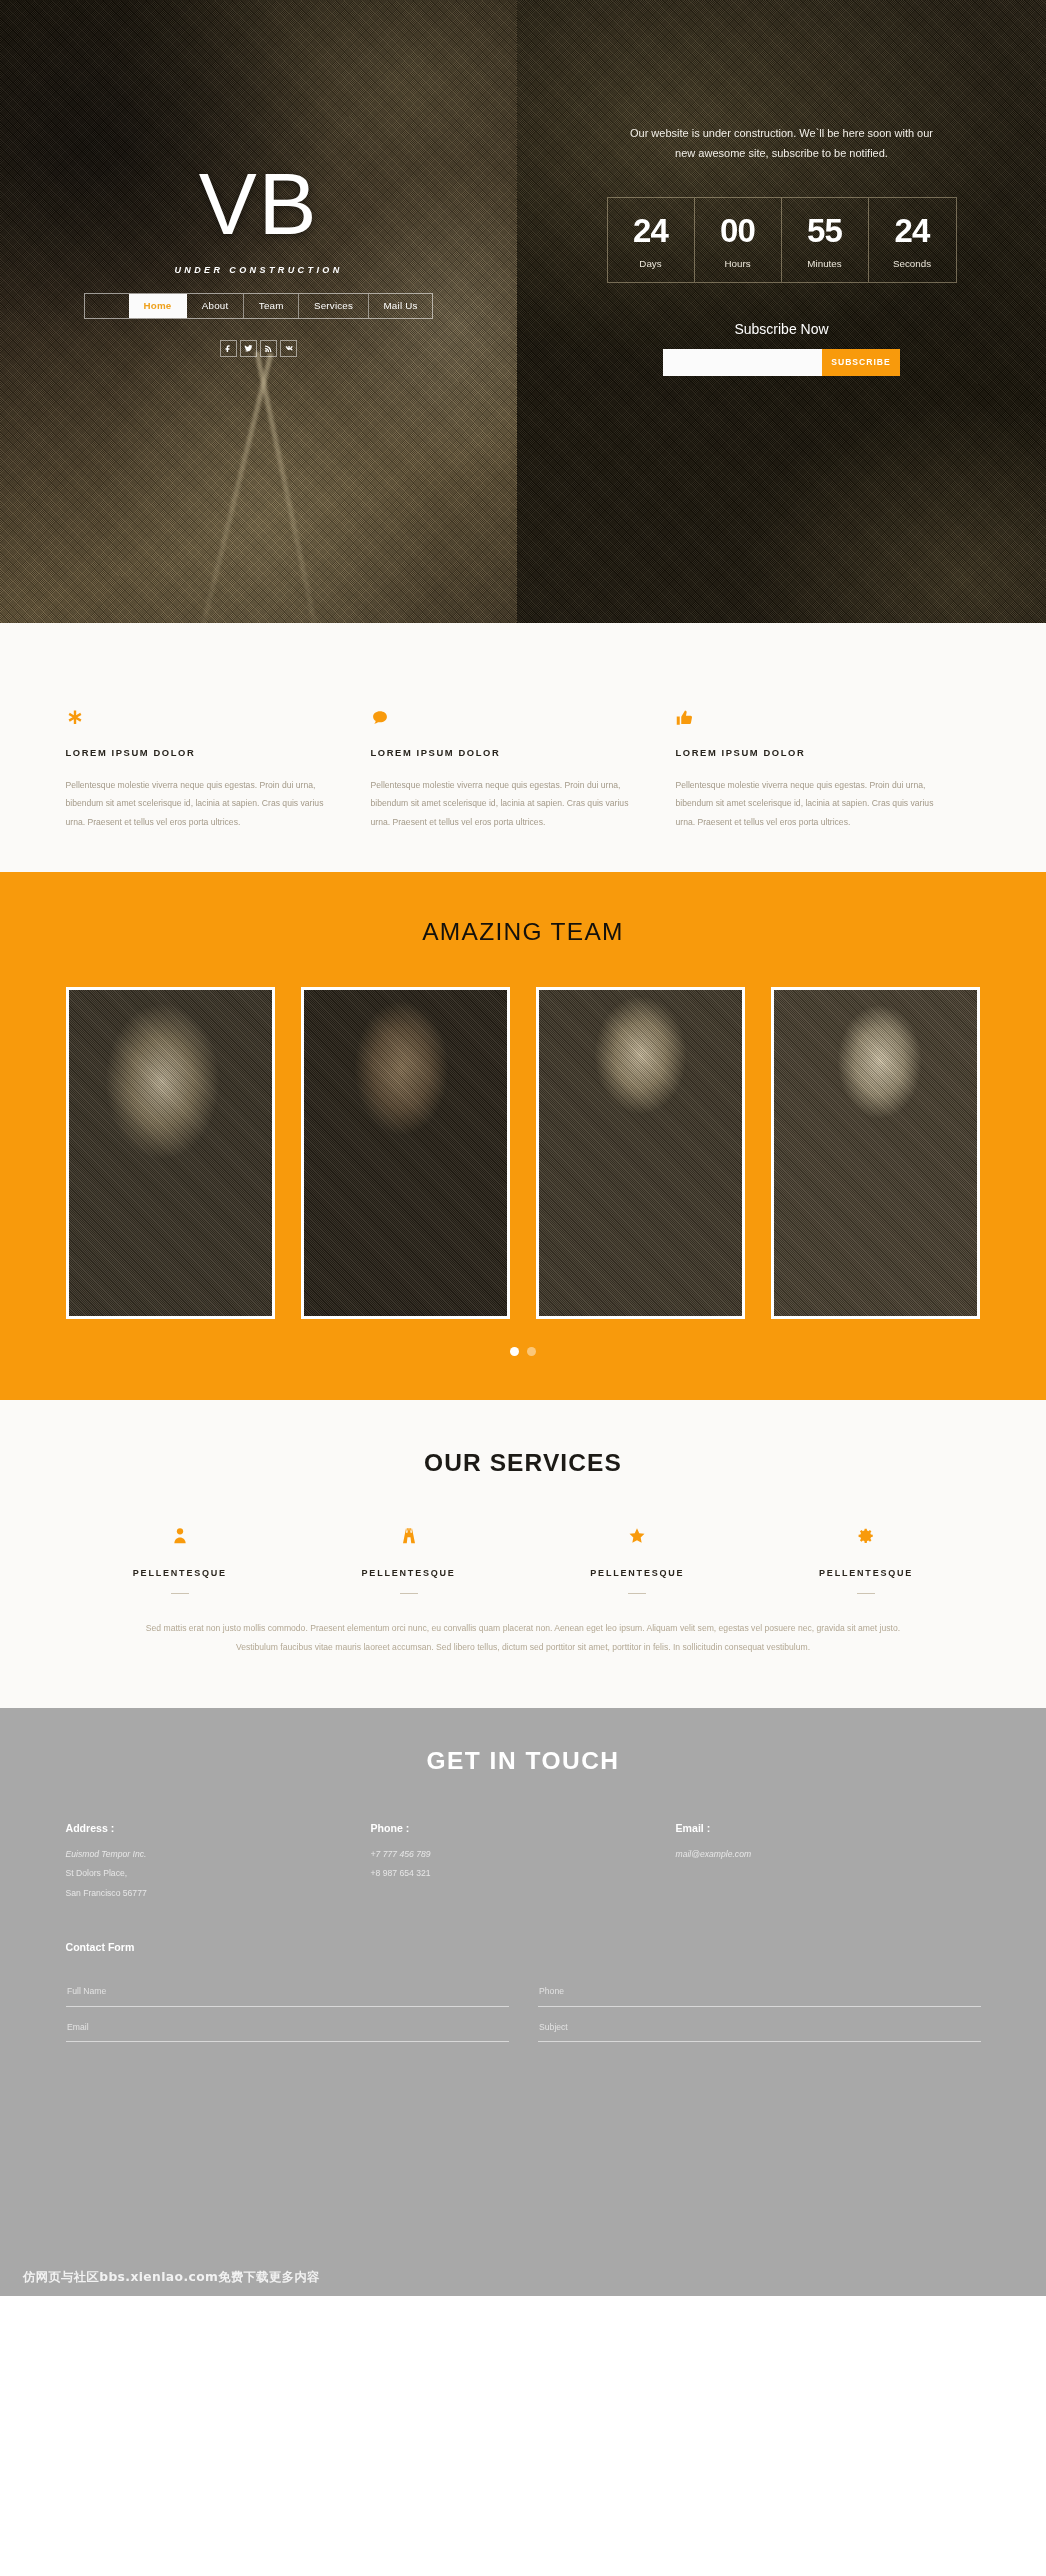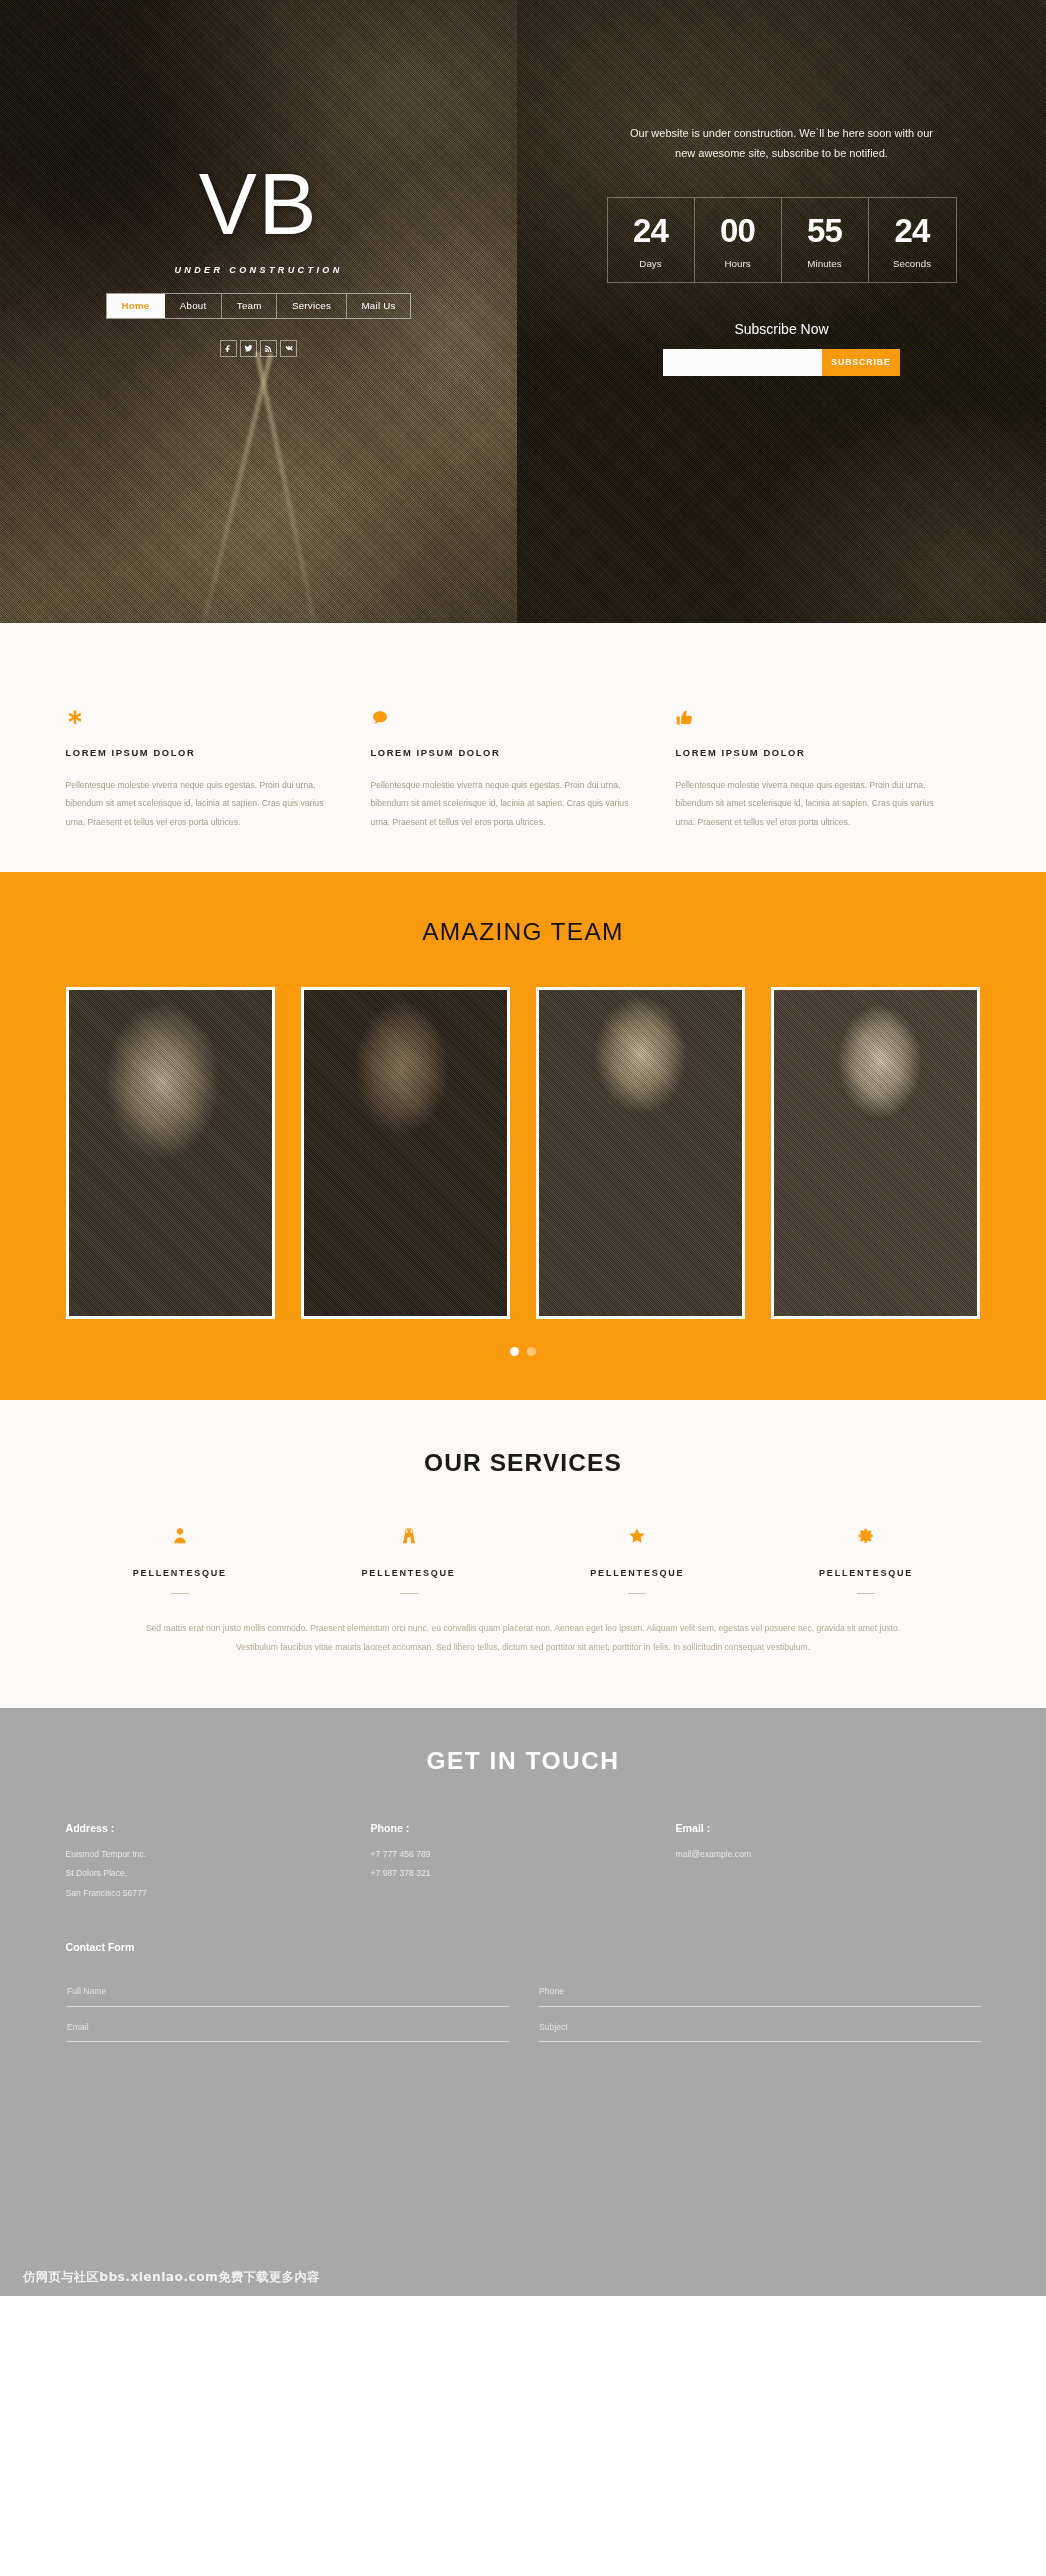--- a/index.html
+++ b/index.html
@@ -88,20 +88,21 @@
     font-size: 9px;
     letter-spacing: 3.4px;
     font-weight: 700;
     margin-top: 19px;
     font-style: italic;
   }
   .nav {
     display: flex;
     margin-top: 18px;
     border: 0.8px solid rgba(255,255,255,.55);
+    padding-left: 44px;
   }
   .nav-item {
     padding: 6.5px 14.7px;
     color: #fff;
     font-size: 9.8px;
     letter-spacing: 0.2px;
     border-right: 0.8px solid rgba(255,255,255,.45);
     cursor: pointer;
     min-width: 51px;
     text-align: center;
@@ -272,21 +273,21 @@
     background: #a8a8a8;
     padding: 39px 0 0;
     position: relative;
     min-height: 588px;
   }
   .contact .sec-title { color: #ffffff; font-size: 24.5px; letter-spacing: 1.5px; font-weight: 700; }
   .info-row { display: flex; width: 915px; margin: 47px auto 0; }
   .info-col { width: 319px; }
   .info-h { color: #fff; font-size: 10.6px; font-weight: 700; }
   .info-l { color: #e7e7e7; font-size: 8.6px; line-height: 2.25; margin-top: 11.4px; }
-  .info-l div:first-child { margin-top: 0; }
+  .info-l div:first-child { margin-top: 0; font-style: italic; }
   .cf-title { color: #fff; font-size: 10.6px; font-weight: 700; width: 915px; margin: 38px auto 0; }
   .cf-grid {
     width: 915px; margin: 18px auto 0;
     display: flex; flex-wrap: wrap;
     column-gap: 29px; row-gap: 0;
   }
   .cf-field {
     width: 443px;
     border-bottom: 0.8px solid rgba(255,255,255,.55);
     padding: 11.4px 1.6px 8.2px;
@@ -513,21 +514,21 @@
         <div>Euismod Tempor Inc.</div>
         <div>St Dolors Place,</div>
         <div>San Francisco 56777</div>
       </div>
     </div>
 
     <div class="info-col">
       <div class="info-h">Phone :</div>
       <div class="info-l">
         <div>+7 777 456 789</div>
-        <div>+7 987 378 321</div>
+        <div>+8 987 654 321</div>
       </div>
     </div>
 
     <div class="info-col">
       <div class="info-h">Email :</div>
       <div class="info-l">
         <div>mail@example.com</div>
       </div>
     </div>
   </div>

